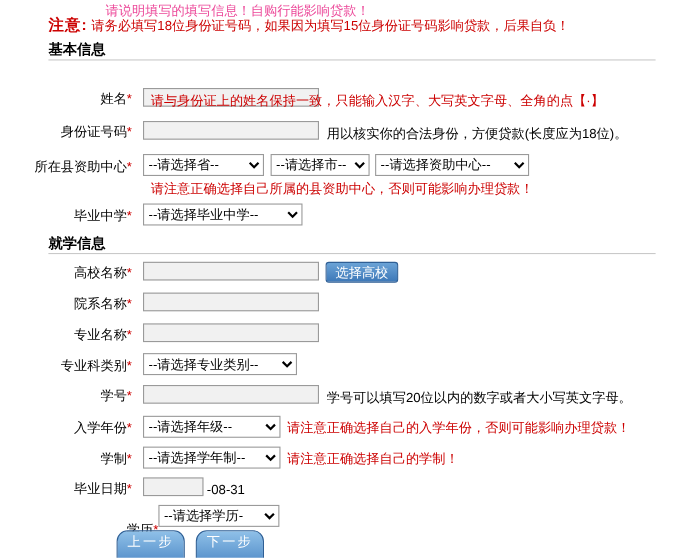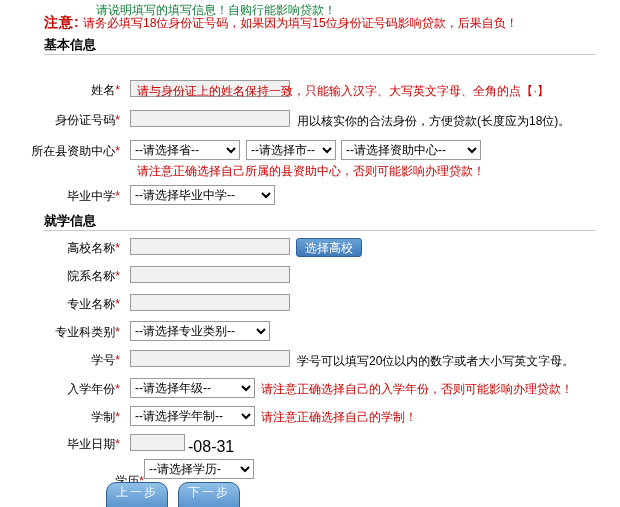--- a/index.html
+++ b/index.html
@@ -20,21 +20,21 @@
     position: relative;
     width: 620px;
     height: 507px;
   }
   
   .notice-faded {
     position: absolute;
     left: 96px;
     top: 2px;
     font-size: 12px;
-    color: #15803d;
+    color: #ec4899;
     white-space: nowrap;
   }
   .notice-row {
     position: absolute;
     left: 44px;
     top: 14px;
     white-space: nowrap;
   }
   .notice-label {
     font-weight: bold;
@@ -137,21 +137,21 @@
     border-radius: 10px;
     color: #ffffff;
     font-size: 12px;
     text-align: center;
     box-sizing: border-box;
     cursor: pointer;
     letter-spacing: 2px;
   }
   .date-suffix {
     position: absolute;
-    font-size: 16px;
+    font-size: 12px;
     color: #000;
   }
 </style>
 </head>
 <body>
 
 <div class="page">
 
   <div class="notice-faded">请说明填写的填写信息！自购行能影响贷款！</div>
 

